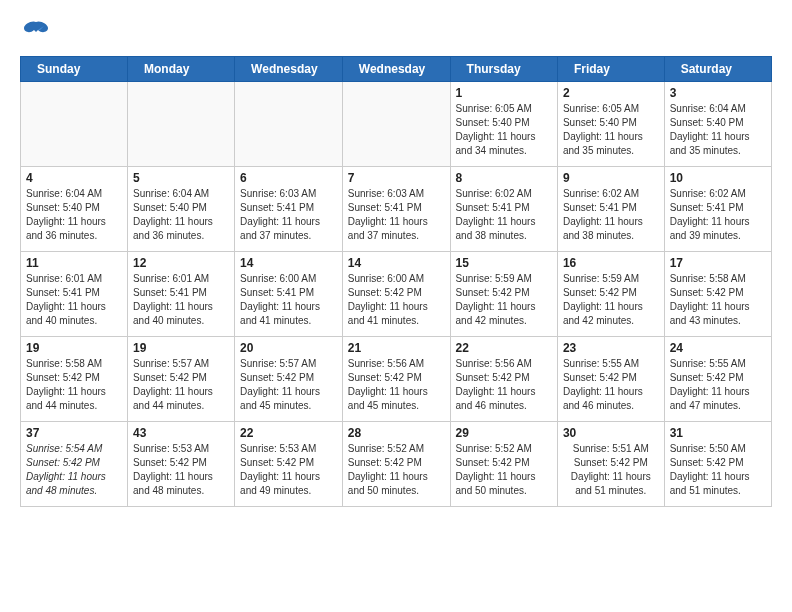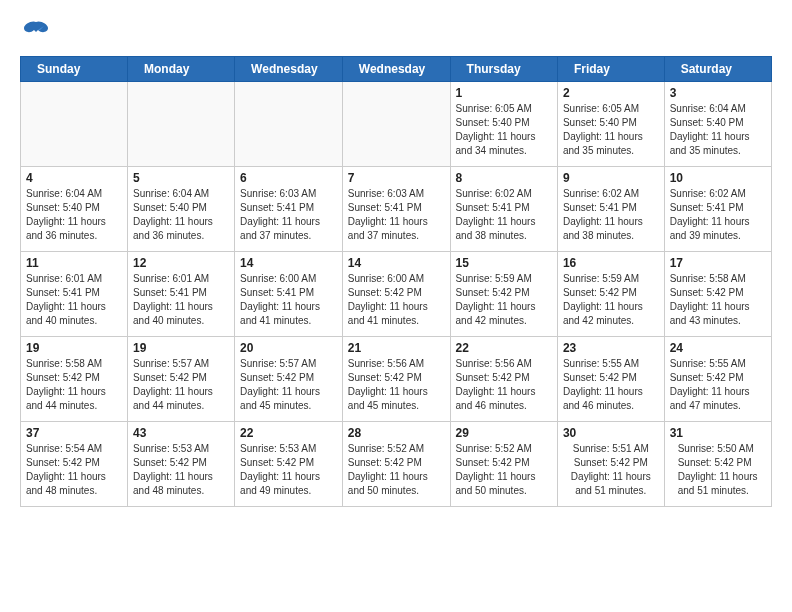--- a/index.html
+++ b/index.html
@@ -296,21 +296,21 @@
           <span class="day-num">24</span>
           <div class="day-info" style="white-space: pre-line;">Sunrise: 5:55 AM
 Sunset: 5:42 PM
 Daylight: 11 hours
 and 47 minutes.</div>
         </td>
       </tr>
       <tr class="week-row">
         <td>
           <span class="day-num">37</span>
-          <div class="day-info" style="white-space: pre-line;">Sunrise: 5:54 AM
+          <div class="day-info" style="white-space: pre-line; font-style: italic;">Sunrise: 5:54 AM
 Sunset: 5:42 PM
 Daylight: 11 hours
 and 48 minutes.</div>
         </td>
         <td>
           <span class="day-num">43</span>
           <div class="day-info" style="white-space: pre-line;">Sunrise: 5:53 AM
 Sunset: 5:42 PM
 Daylight: 11 hours
 and 48 minutes.</div>
@@ -338,20 +338,20 @@
         </td>
         <td>
           <span class="day-num">30</span>
           <div class="day-info" style="white-space: pre-line; text-align: center;">Sunrise: 5:51 AM
 Sunset: 5:42 PM
 Daylight: 11 hours
 and 51 minutes.</div>
         </td>
         <td>
           <span class="day-num">31</span>
-          <div class="day-info" style="white-space: pre-line; margin-left: 8px;">Sunrise: 5:50 AM
+          <div class="day-info" style="white-space: pre-line;">Sunrise: 5:50 AM
 Sunset: 5:42 PM
 Daylight: 11 hours
 and 51 minutes.</div>
         </td>
       </tr>
     </tbody>
 </table>
 
 </body></html>

